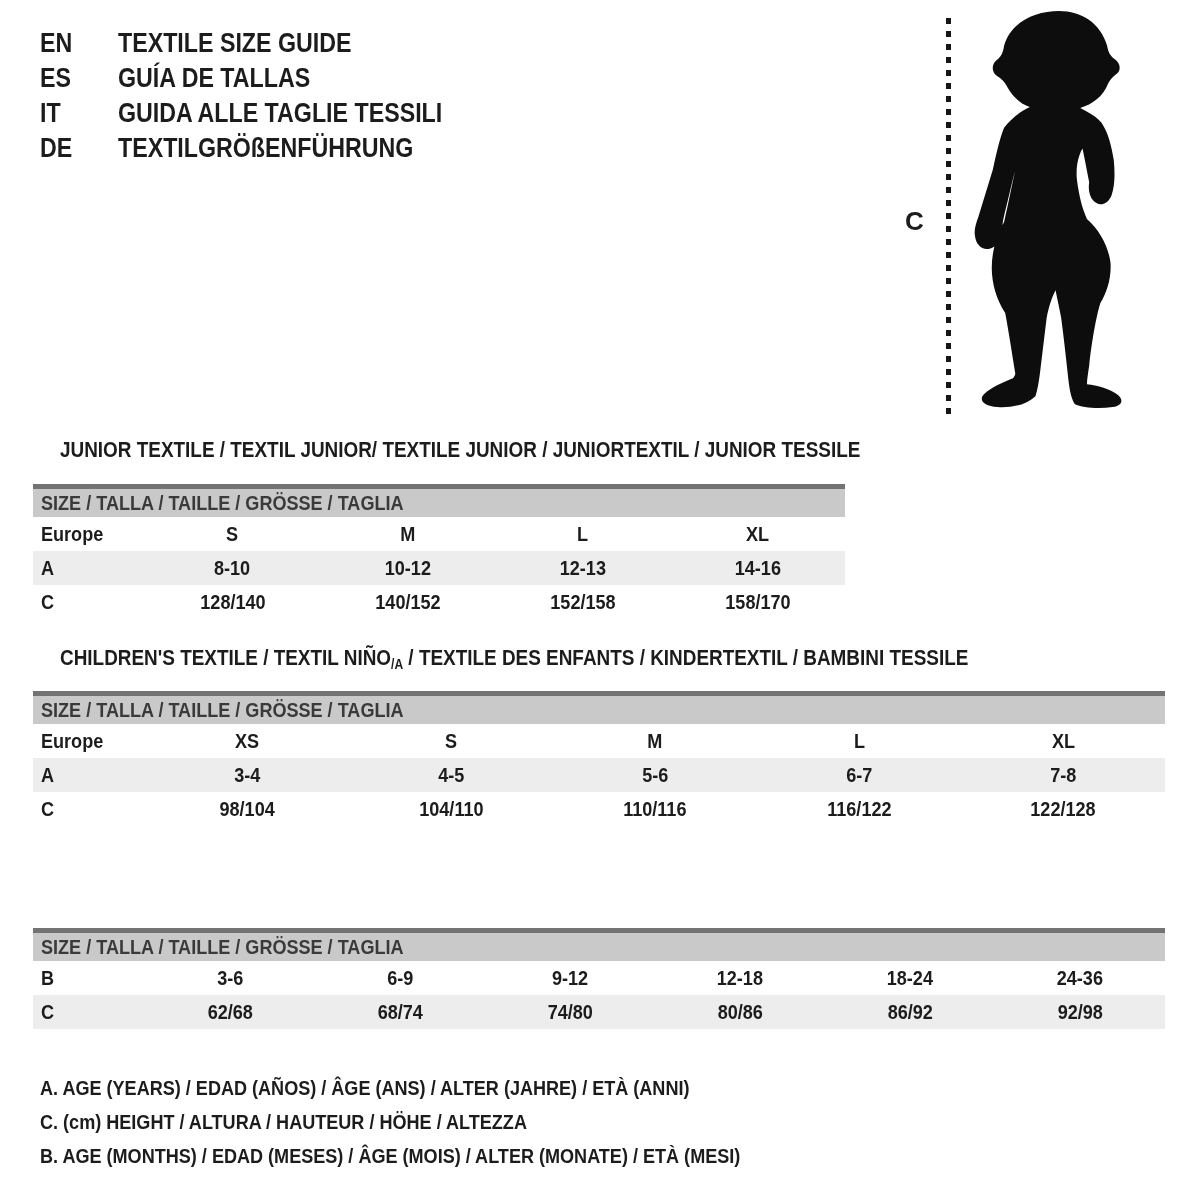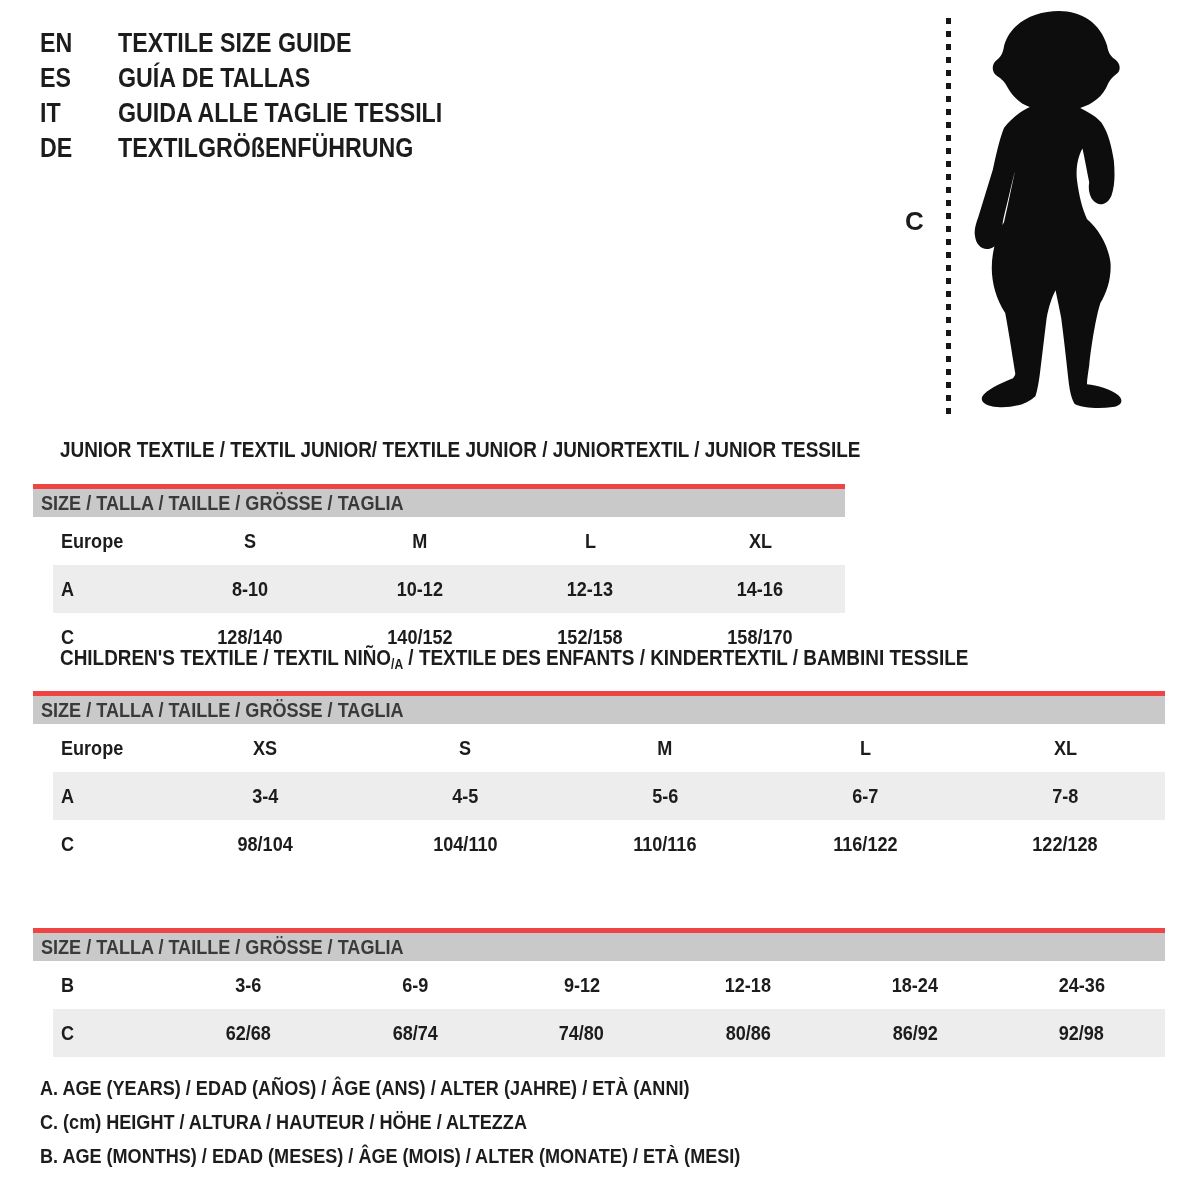--- a/index.html
+++ b/index.html
@@ -30,25 +30,25 @@
   .fig-c { position: absolute; left: 905px; top: 206px; font-size: 26px; font-weight: bold; }
   .toddler { position: absolute; left: 966px; top: 8px; }
 
   
   .section-title { position: absolute; left: 40px; font-size: 22px; font-weight: bold; line-height: 28px; margin-left: 20px; }
   .sub-a { font-size: 14px; vertical-align: -4px; }
 
   
   .size-table { position: absolute; left: 33px; }
   .size-band {
-    background: #c9c9c9; border-top: 5px solid #ef4444;
+    background: #c9c9c9; border-top: 5px solid #737373;
     height: 28px; display: flex; align-items: center;
     padding-left: 8px; font-size: 21px; font-weight: bold; color: #3a3a3a;
   }
-  .t-row { display: grid; align-items: center; height: 48px; font-size: 21px; font-weight: bold; margin-left: 20px; }
+  .t-row { display: grid; align-items: center; height: 34px; font-size: 21px; font-weight: bold; }
   .t-row.alt { background: #ededed; }
   .j-cols { grid-template-columns: 112px repeat(4, 1fr); }
   .c-cols { grid-template-columns: 112px repeat(5, 1fr); }
   .b-cols { grid-template-columns: 112px repeat(6, 1fr); }
   .t-label { padding-left: 8px; text-align: left; }
   .t-cell { text-align: center; }
 
   
   .legend { position: absolute; left: 40px; top: 1066px; font-size: 21px; font-weight: bold; }
   .legend-line { height: 34px; display: flex; align-items: flex-end; }

